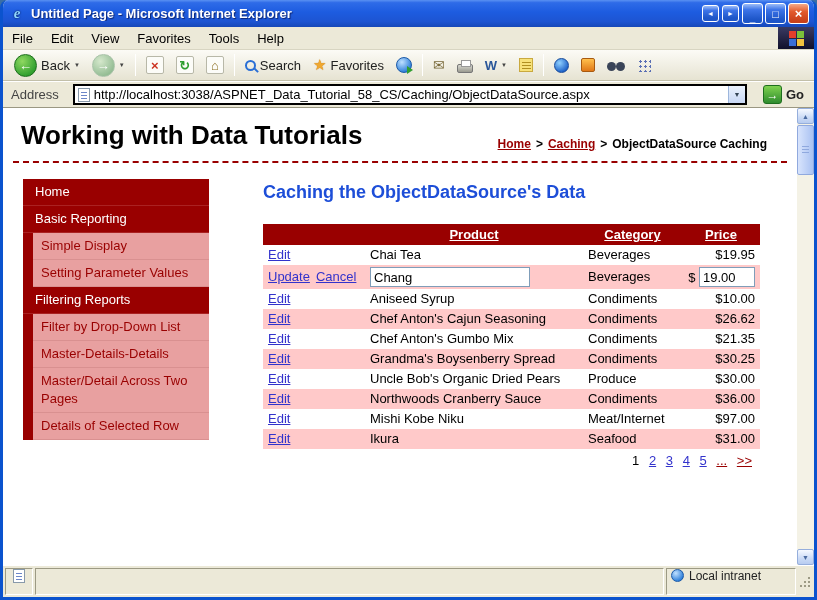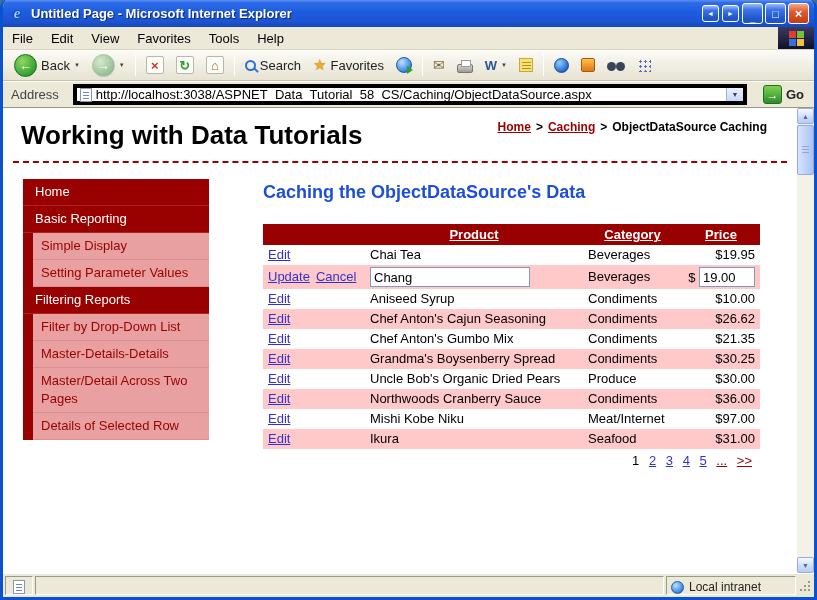--- a/index.html
+++ b/index.html
@@ -74,21 +74,21 @@
   .binoc::before,.binoc::after { content:""; position:absolute; top:0; width:9px; height:9px;
     border-radius:50%; background:#3A4458; }
   .binoc::before { left:0; } .binoc::after { right:0; }
   .dotgrid { width:14px; height:14px; background-image:radial-gradient(#5A6FB4 1px, transparent 1.4px);
     background-size:5px 5px; background-position:1px 1px; }
 
   
   .addressbar { flex:0 0 27px; display:flex; align-items:center; gap:14px; padding:2px 4px;
     background:#ECE9D8; border-top:1px solid #fff; border-bottom:1px solid #9A9782; }
   .addr-label { font-size:13px; color:#444; padding-left:4px; }
-  .addr-field { flex:1; height:21px; background:#fff; border:4px solid #000000; display:flex; align-items:center; gap:4px; padding-left:3px; }
+  .addr-field { flex:1; height:21px; background:#fff; border:2px solid #000000; display:flex; align-items:center; gap:4px; padding-left:3px; }
   .docic { width:12px; height:14px; background:#fff; border:1px solid #8899AA; position:relative; flex:0 0 12px; }
   .docic::after { content:""; position:absolute; left:2px; top:3px; width:6px; height:1px; background:#6C86C8;
     box-shadow:0 3px #6C86C8, 0 6px #6C86C8; }
   .addr-input { flex:1; border:0; outline:none; font:13px "Liberation Sans",sans-serif; height:100%; }
   .addr-drop { width:17px; height:100%; border-left:1px solid #9DB6DC; color:#345; font-size:7px;
     background:linear-gradient(180deg,#EAF2FD,#C8D8F4); display:flex; align-items:center; justify-content:center; }
   .go-btn { display:flex; align-items:center; gap:4px; padding:0 6px 0 2px; font-size:13px; font-weight:bold; color:#222; }
   .goic { width:19px; height:19px; border-radius:3px; border:1px solid #1E6E1E; color:#fff; font-weight:bold; font-size:12px;
     background:linear-gradient(#7FD24F,#2E8B2E); display:flex; align-items:center; justify-content:center; }
 
@@ -100,33 +100,33 @@
   .sbtn { flex:0 0 16px; border:1px solid #95AEDC; border-radius:2px; color:#4A6AA0; font-size:7px;
     background:linear-gradient(180deg,#F6F9FF,#CBDBF6 60%,#B8CCF0); display:flex; align-items:center; justify-content:center; }
   .sthumb { flex:0 0 50px; margin:1px 0; border:1px solid #90A9DE; border-radius:2px;
     background:linear-gradient(90deg,#D8E4FC,#AAC2F2); position:relative; }
   .sthumb::after { content:""; position:absolute; left:4px; right:4px; top:20px; height:1px; background:#8FA8DE;
     box-shadow:0 3px #8FA8DE, 0 6px #8FA8DE; }
   .strack { flex:1; }
 
   
   .statusbar { flex:0 0 23px; background:#ECE9D8; display:flex; align-items:center; gap:2px; padding:2px; border-top:1px solid #fff; }
-  .st-cell { height:19px; display:flex; align-items:flex-end; padding:0 4px;
+  .st-cell { height:27px; display:flex; align-items:flex-start; padding:0 4px;
     border:1px solid; border-color:#9C9A84 #FFF #FFF #9C9A84; }
   .st-left { flex:0 0 28px; justify-content:center; }
   .st-main { flex:1; }
   .st-zone { flex:0 0 130px; gap:5px; font-size:12px; color:#222; }
   .globeic { width:13px; height:13px; border-radius:50%; border:1px solid #1C5AA8;
     background:radial-gradient(circle at 35% 30%, #BFE0FF, #2E7FD9 75%); }
   .grip { width:14px; height:14px; position:relative; }
   .grip::before { content:""; position:absolute; right:2px; bottom:2px; width:2px; height:2px; background:#9C9A84;
     box-shadow:-4px 0 #9C9A84, 0 -4px #9C9A84, -8px 0 #9C9A84, -4px -4px #9C9A84, 0 -8px #9C9A84; }
 
   
-  .page-header { display:flex; justify-content:space-between; align-items:flex-start; padding:12px 20px 10px 18px; }
+  .page-header { display:flex; justify-content:space-between; align-items:flex-end; padding:12px 20px 10px 18px; }
   .site-title { font-size:26px; font-weight:bold; color:#000; }
   .breadcrumb { font-size:12px; font-weight:bold; color:#000; display:flex; gap:5px; align-items:center; padding-right:10px; white-space:nowrap; }
   .bc-link { color:#990000; text-decoration:underline; cursor:pointer; }
   .dashed-rule { border-top:2px dashed #990000; margin:0 10px; }
 
   .body-row { display:flex; align-items:flex-start; padding:16px 0 0 20px; }
   .sidebar { width:186px; font-size:13px;
     background:linear-gradient(#990000,#990000) left / 10px 100% no-repeat; }
   .sb-section { background:#990000; color:#fff; padding:5px 8px 5px 12px; line-height:16px; border-bottom:1px solid #AA2222; cursor:pointer; }
   .sb-item { margin-left:10px; background:#E8A0A0; color:#990000; padding:4px 8px; line-height:18px; border-bottom:1px solid #D99090; cursor:pointer; }

